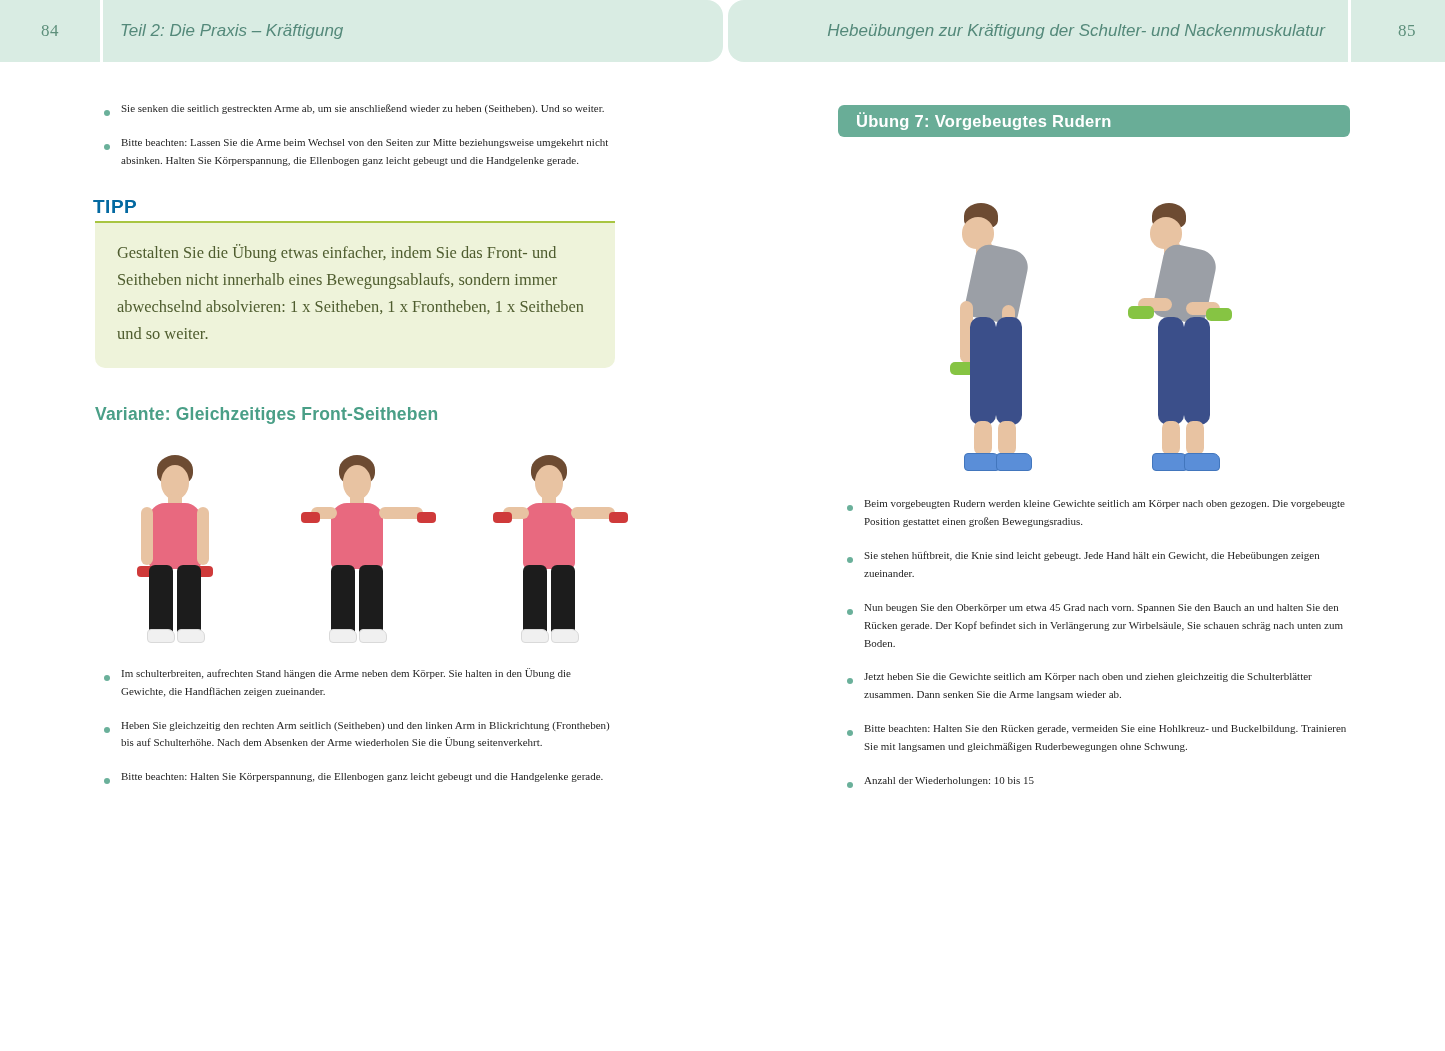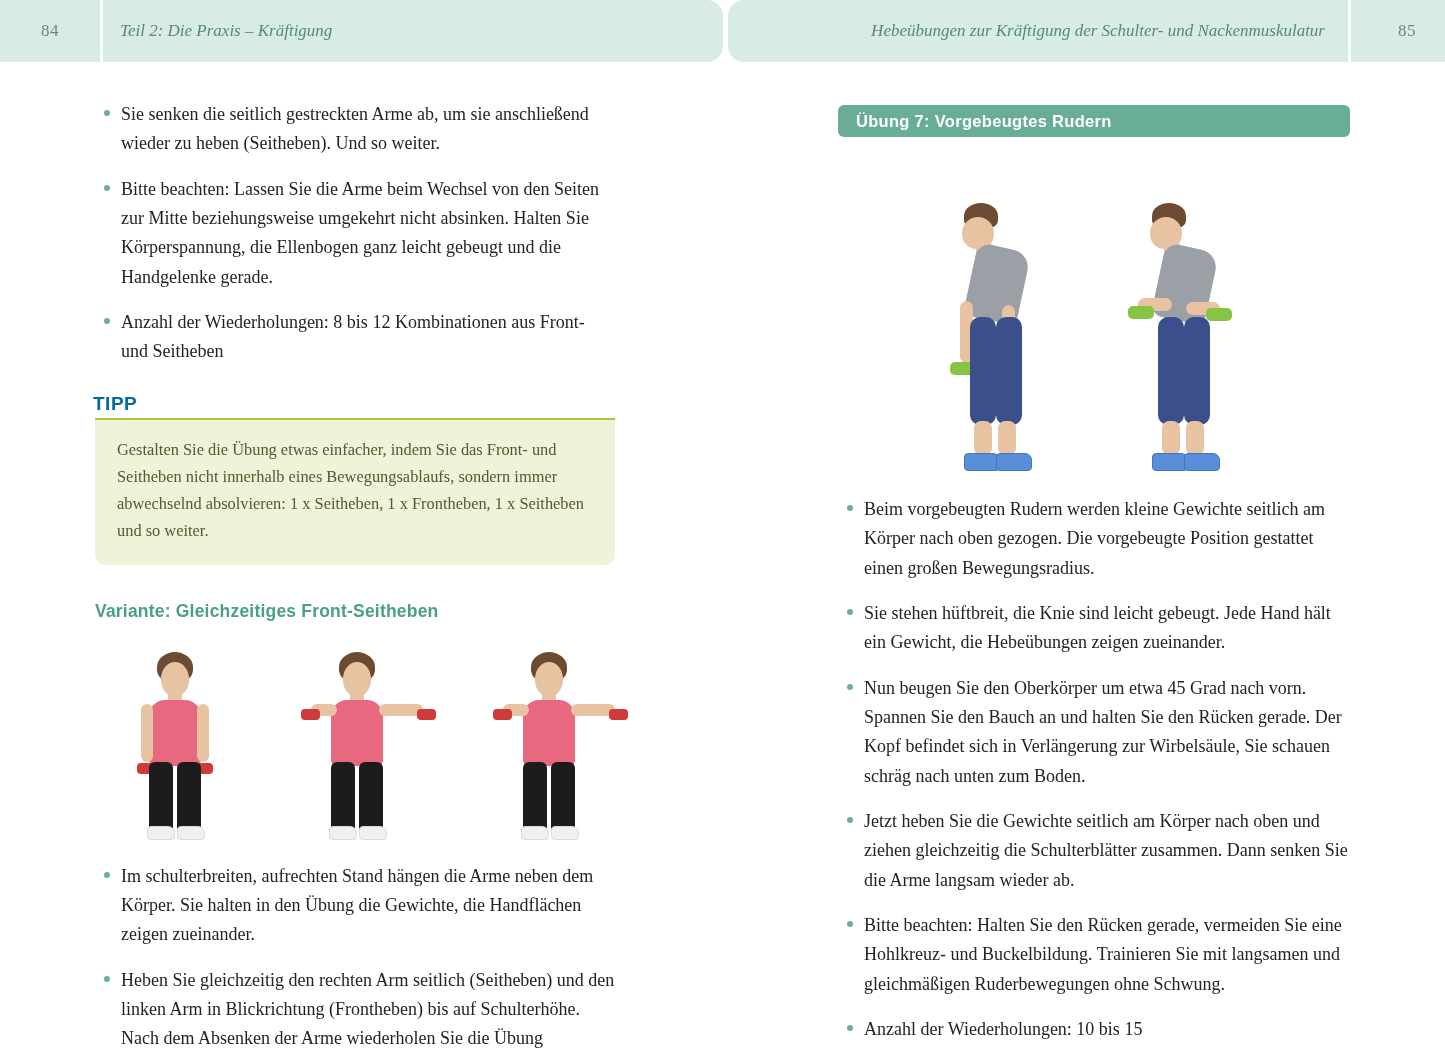--- a/index.html
+++ b/index.html
@@ -42,21 +42,21 @@
     color: #5d8f7b;
     letter-spacing: .5px;
   }
   .page-num-left  { left: 0;    width: 100px; text-align: center; }
   .page-num-right { left: 1351px; width: 112px; text-align: center; border-radius: 6px; }
 
   .run-head {
     position: absolute;
     top: 0; height: 74px;
     line-height: 62px;
-    font-family: Liberation Serif, serif;
+    font-family: Liberation Sans, sans-serif;
     font-style: italic;
     font-size: 17px;
     color: #54897a;
   }
   .run-head-left  { left: 120px; }
   .run-head-right { right: 120px; }
 
   
   .col {
     position: absolute;
@@ -70,21 +70,21 @@
   ul.bullets {
     list-style: none;
     margin: 0;
     padding: 0;
   }
   ul.bullets li {
     position: relative;
     padding-left: 26px;
     margin-bottom: 16px;
     font-family: "Liberation Serif", serif;
-    font-size: 18px;
+    font-size: 11px;
     line-height: 1.63;
     color: #232323;
   }
   ul.bullets li:before {
     content: "";
     position: absolute;
     left: 9px;
     top: 10px;
     width: 6px;
     height: 6px;
@@ -201,21 +201,20 @@
   <div class="run-head run-head-left">Teil 2: Die Praxis – Kräftigung</div>
   <div class="run-head run-head-right">Hebeübungen zur Kräftigung der Schulter- und Nackenmuskulatur</div>
   <div class="page-num page-num-right">85</div>
 </div>
 
 <div class="col col-left">
 
   <ul class="bullets">
     <li>Sie senken die seitlich gestreckten Arme ab, um sie anschließend wieder zu heben (Seitheben). Und so weiter.</li>
     <li>Bitte beachten: Lassen Sie die Arme beim Wechsel von den Seiten zur Mitte beziehungsweise umgekehrt nicht absinken. Halten Sie Körperspannung, die Ellenbogen ganz leicht gebeugt und die Handgelenke gerade.</li>
-    <li>Anzahl der Wiederholungen: 8 bis 12 Kombinationen aus Front- und Seitheben</li>
   </ul>
 
   <div class="tipp-wrap">
     <div class="tipp-title">TIPP</div>
     <div class="tipp-rule"></div>
     <div class="tipp-body">Gestalten Sie die Übung etwas einfacher, indem Sie das Front- und Seitheben nicht innerhalb eines Bewegungsablaufs, sondern immer abwechselnd absolvieren: 1 x Seitheben, 1 x Frontheben, 1 x Seitheben und so weiter.</div>
   </div>
 
   <div class="variant-head">Variante: Gleichzeitiges Front-Seitheben</div>
 

